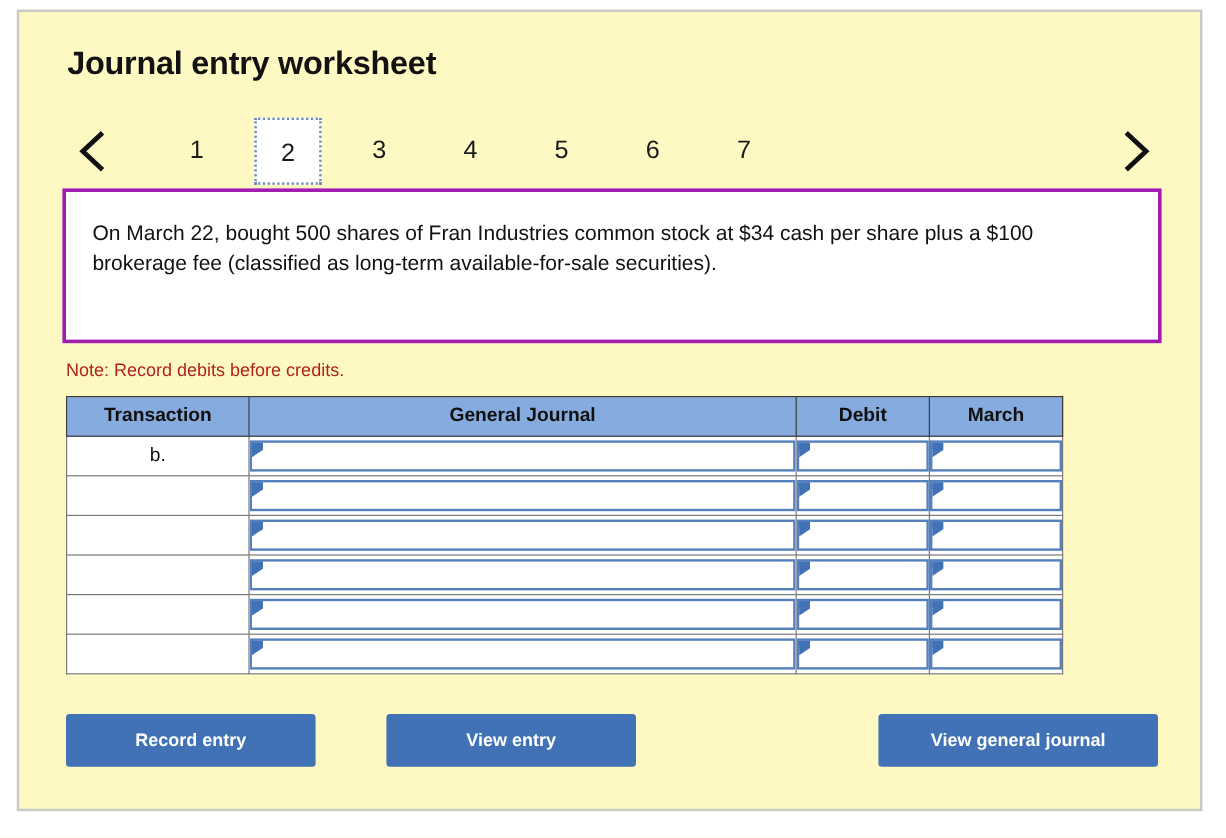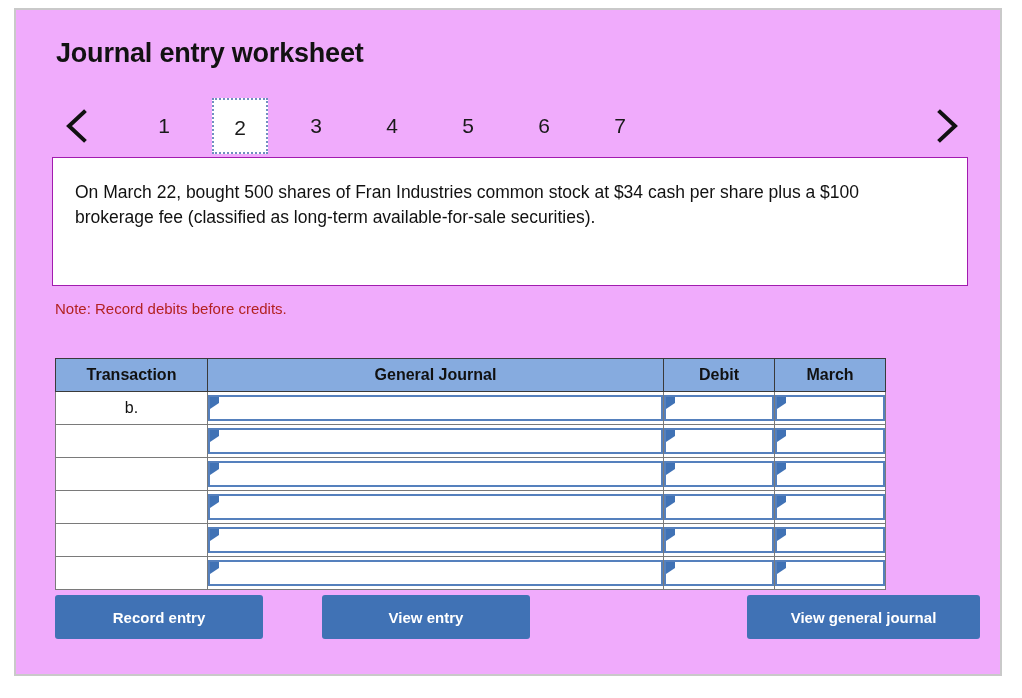--- a/index.html
+++ b/index.html
@@ -14,21 +14,21 @@
     overflow: hidden;
   }
 
   
   #panel {
     position: absolute;
     left: 14px;
     top: 8px;
     width: 988px;
     height: 668px;
-    background: #f0abfc;
+    background: #fef9c3;
     border: 2px solid #c9c9c9;
     box-sizing: border-box;
   }
 
   
   #title {
     position: absolute;
     left: 40px;
     top: 28px;
     font-size: 27px;
@@ -77,21 +77,21 @@
   }
 
   
   #prompt-box {
     position: absolute;
     left: 36px;
     top: 147px;
     width: 916px;
     height: 129px;
     background: #ffffff;
-    border: 1px solid #a21caf;
+    border: 3px solid #a21caf;
     box-sizing: border-box;
   }
   #prompt-text {
     position: absolute;
     left: 22px;
     top: 22px;
     right: 30px;
     font-size: 17.5px;
     line-height: 25px;
     color: #111;
@@ -107,21 +107,20 @@
   }
 
   
   #jtable {
     position: absolute;
     left: 39px;
     top: 320px;
     width: 830px;
     border-collapse: collapse;
     table-layout: fixed;
-    margin-top: 28px;
   }
   #jtable th {
     background: #86abdf;
     border: 1px solid #3a3a3a;
     height: 32px;
     font-size: 16px;
     font-weight: bold;
     color: #111;
     padding: 0;
   }
@@ -177,21 +176,21 @@
     border-radius: 3px;
     color: #ffffff;
     font-family: "Liberation Sans", sans-serif;
     font-size: 15px;
     font-weight: bold;
     cursor: pointer;
     padding: 14px;
   }
   #btn-record { left: 39px;  top: 585px; width: 208px; }
   #btn-clear  { left: 306px; top: 585px; width: 208px; }
-  #btn-view   { left: 716px; top: 585px; width: 233px; margin-left: 15px; }
+  #btn-view   { left: 716px; top: 585px; width: 233px; }
 </style>
 </head>
 <body>
 
 <div id="panel">
 
   <div id="title">Journal entry worksheet</div>
 
   <div id="pager">
     <div class="chev" id="chev-prev">

